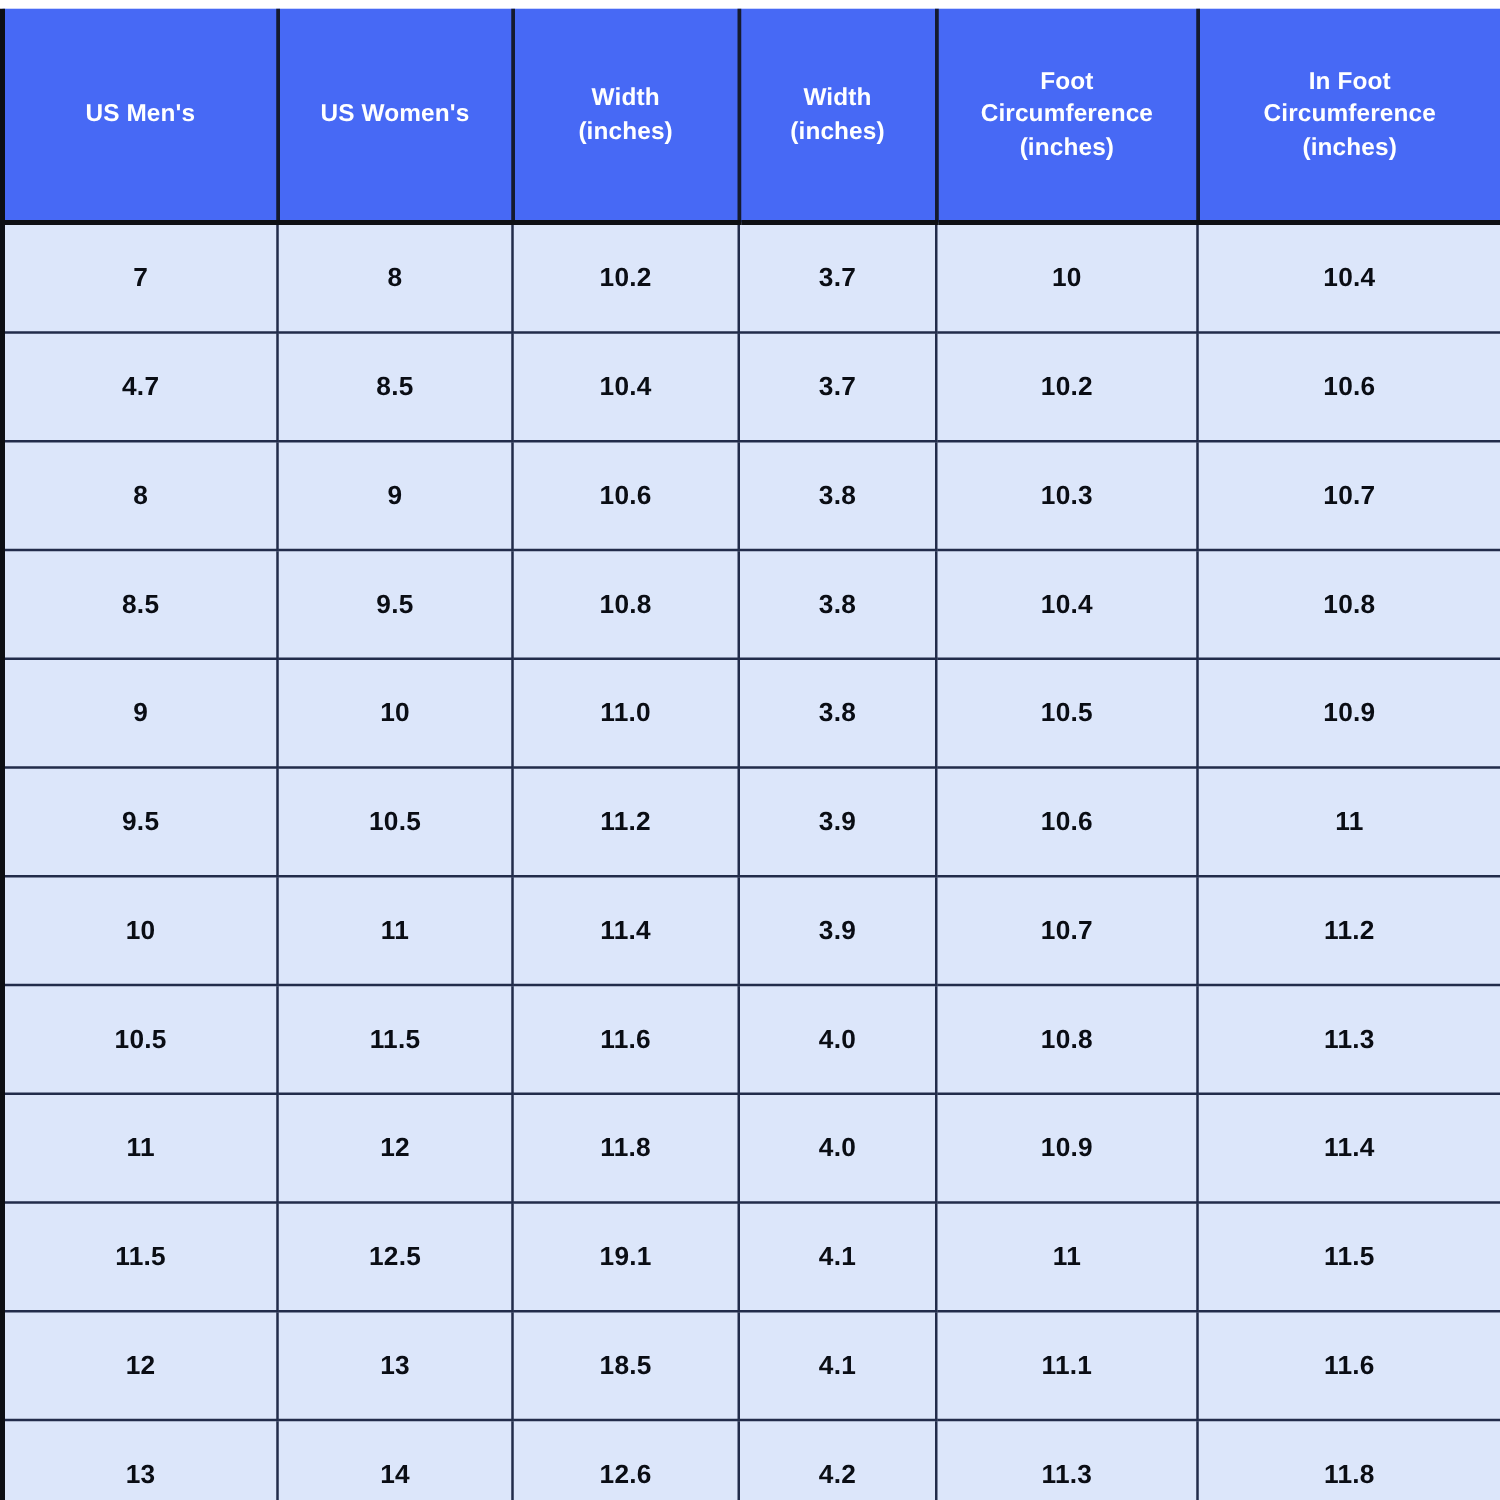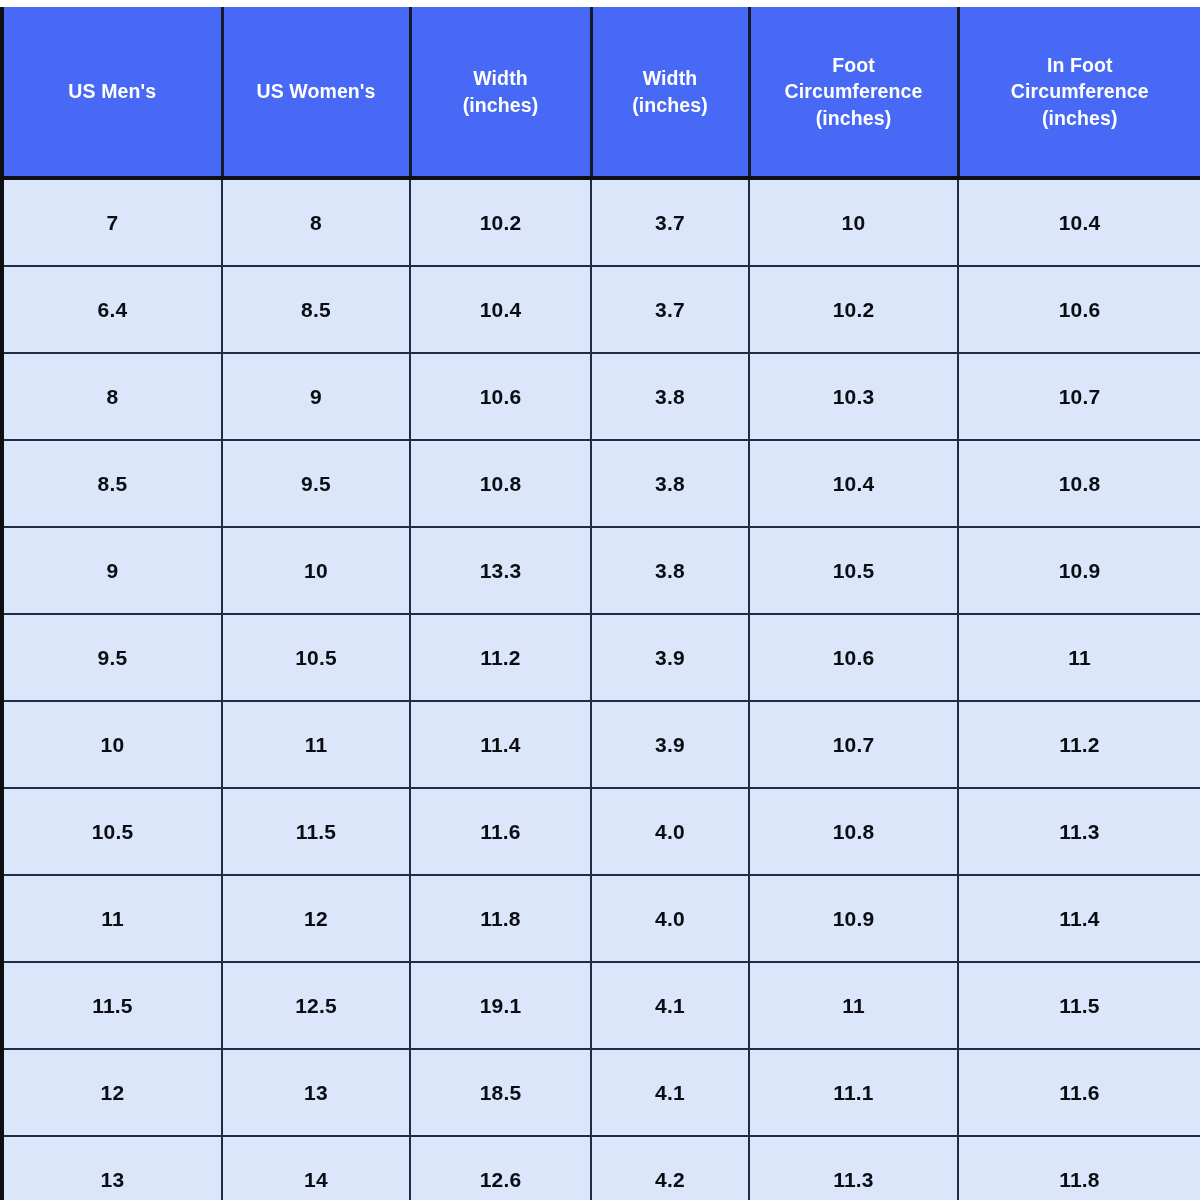--- a/index.html
+++ b/index.html
@@ -117,21 +117,21 @@
     <tbody id="size-chart-body">
         <tr>
           <td>7</td>
           <td>8</td>
           <td>10.2</td>
           <td>3.7</td>
           <td>10</td>
           <td>10.4</td>
         </tr>
         <tr>
-          <td>6.4</td>
+          <td>4.7</td>
           <td>8.5</td>
           <td>10.4</td>
           <td>3.7</td>
           <td>10.2</td>
           <td>10.6</td>
         </tr>
         <tr>
           <td>8</td>
           <td>9</td>
           <td>10.6</td>
@@ -143,21 +143,21 @@
           <td>8.5</td>
           <td>9.5</td>
           <td>10.8</td>
           <td>3.8</td>
           <td>10.4</td>
           <td>10.8</td>
         </tr>
         <tr>
           <td>9</td>
           <td>10</td>
-          <td>13.3</td>
+          <td>11.0</td>
           <td>3.8</td>
           <td>10.5</td>
           <td>10.9</td>
         </tr>
         <tr>
           <td>9.5</td>
           <td>10.5</td>
           <td>11.2</td>
           <td>3.9</td>
           <td>10.6</td>

